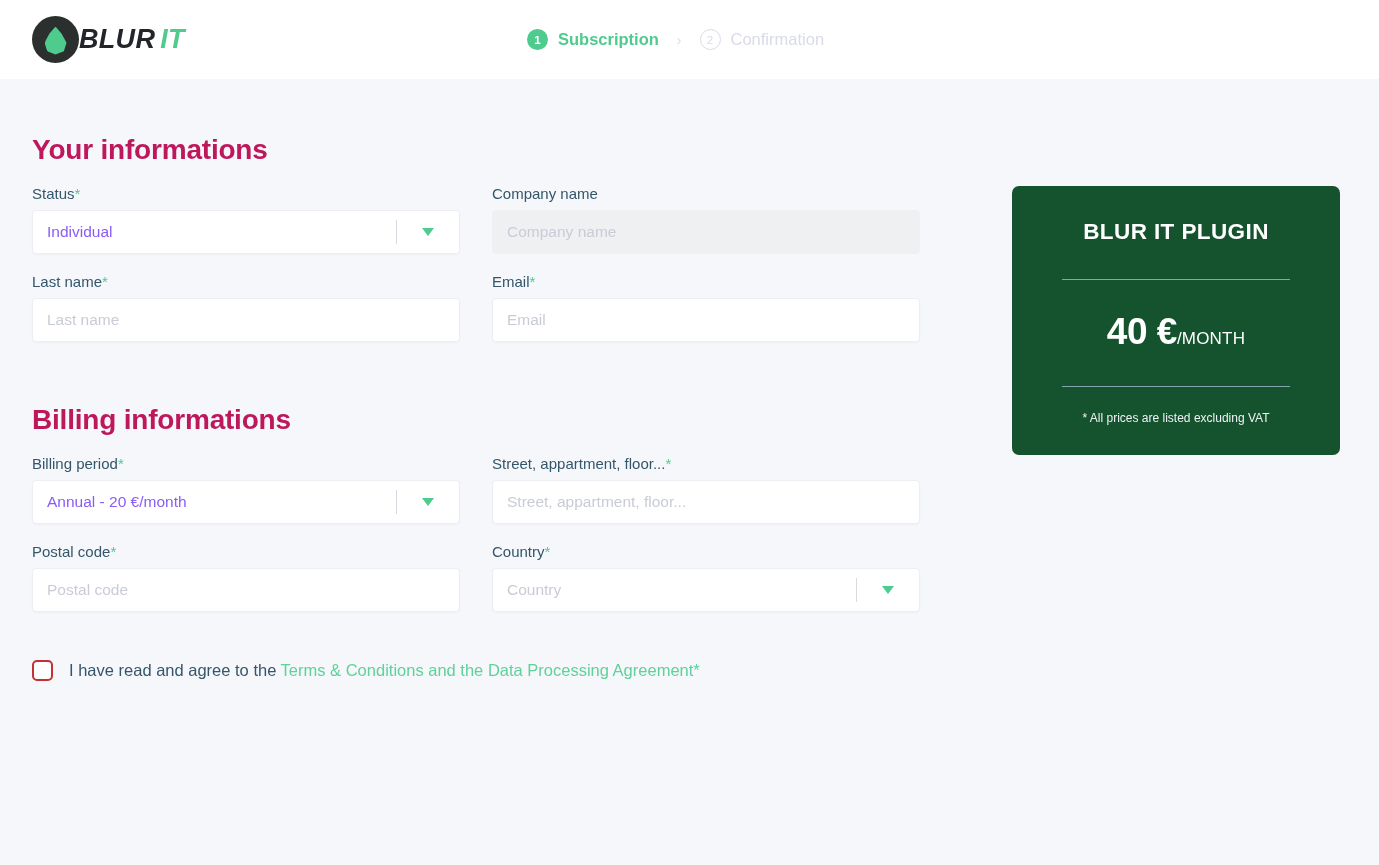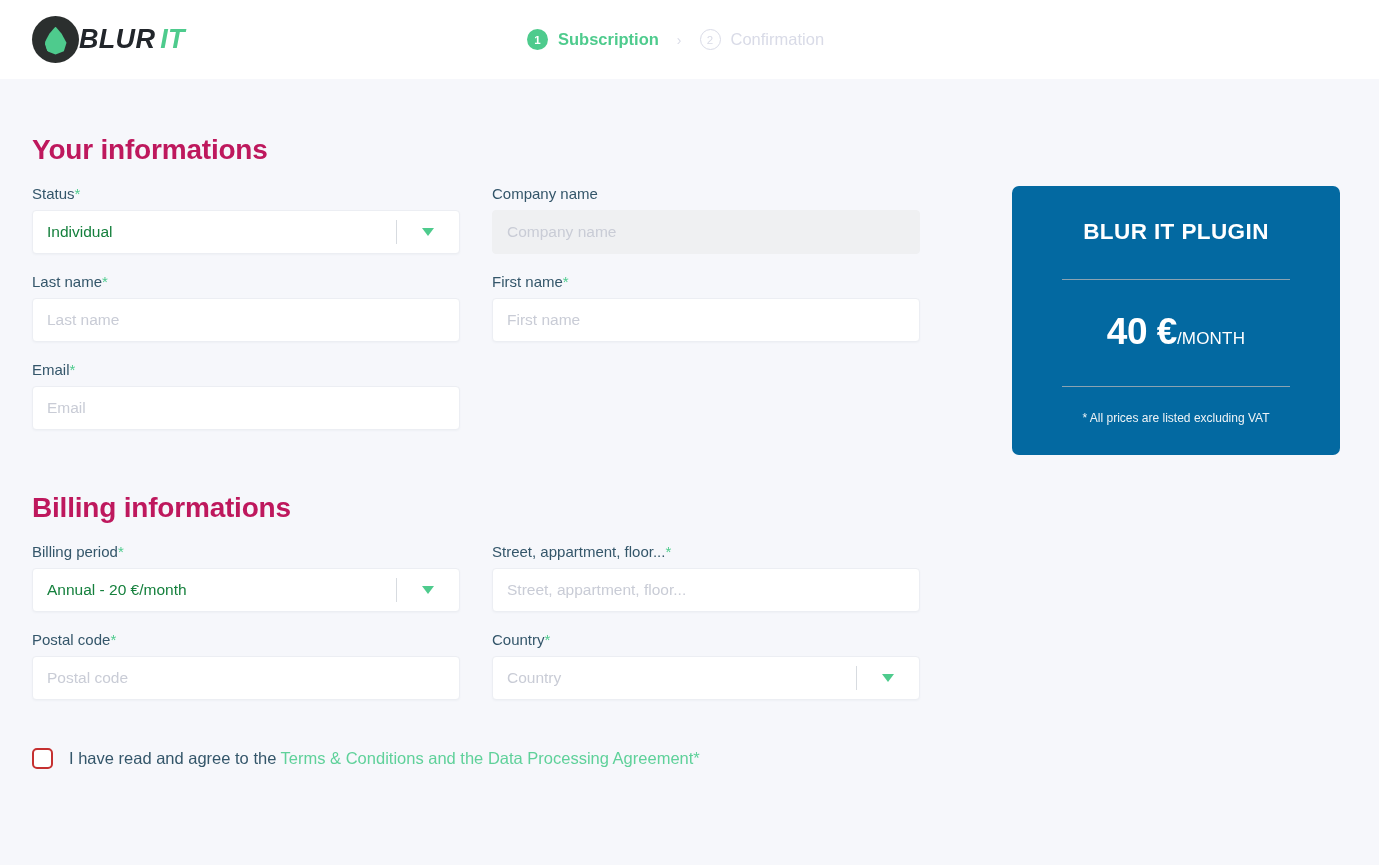--- a/index.html
+++ b/index.html
@@ -143,21 +143,21 @@
     padding: 0 14px;
     font-size: 15.5px;
   }
 
   .control.disabled {
     background: #eff0f2;
     border-color: #eff0f2;
     box-shadow: none;
   }
 
-  .control .value { color: #15803d; }
+  .control .value { color: #8b5cf6; }
   .control .placeholder { color: #c9ccd6; }
 
   .control.select { padding-right: 0; }
   .select-arrow-wrap {
     margin-left: auto;
     width: 63px;
     height: 100%;
     display: flex;
     align-items: center;
     justify-content: center;
@@ -177,21 +177,21 @@
     border-top: 8px solid #4ecb8d;
   }
 
   
   .fblock { margin-bottom: 19px; }
   .fblock:last-child { margin-bottom: 0; }
 
   
   .price-card {
     width: 328px;
-    background: #0369a1;
+    background: #14532d;
     border-radius: 7px;
     padding: 33px 28px 30px;
     color: #ffffff;
     text-align: center;
   }
 
   .price-title {
     font-size: 22.5px;
     font-weight: 700;
     letter-spacing: 0.4px;
@@ -311,28 +311,20 @@
 
         <div class="fblock">
           <label class="flabel">
             <span>Last name</span><span class="req">*</span>
           </label>
           <div class="control">
             <span class="placeholder">Last name</span>
           </div>
         </div>
 
-        <div class="fblock">
-          <label class="flabel">
-            <span>First name</span><span class="req">*</span>
-          </label>
-          <div class="control">
-            <span class="placeholder">First name</span>
-          </div>
-        </div>
 
         <div class="fblock">
           <label class="flabel">
             <span>Email</span><span class="req">*</span>
           </label>
           <div class="control">
             <span class="placeholder">Email</span>
           </div>
         </div>
 

